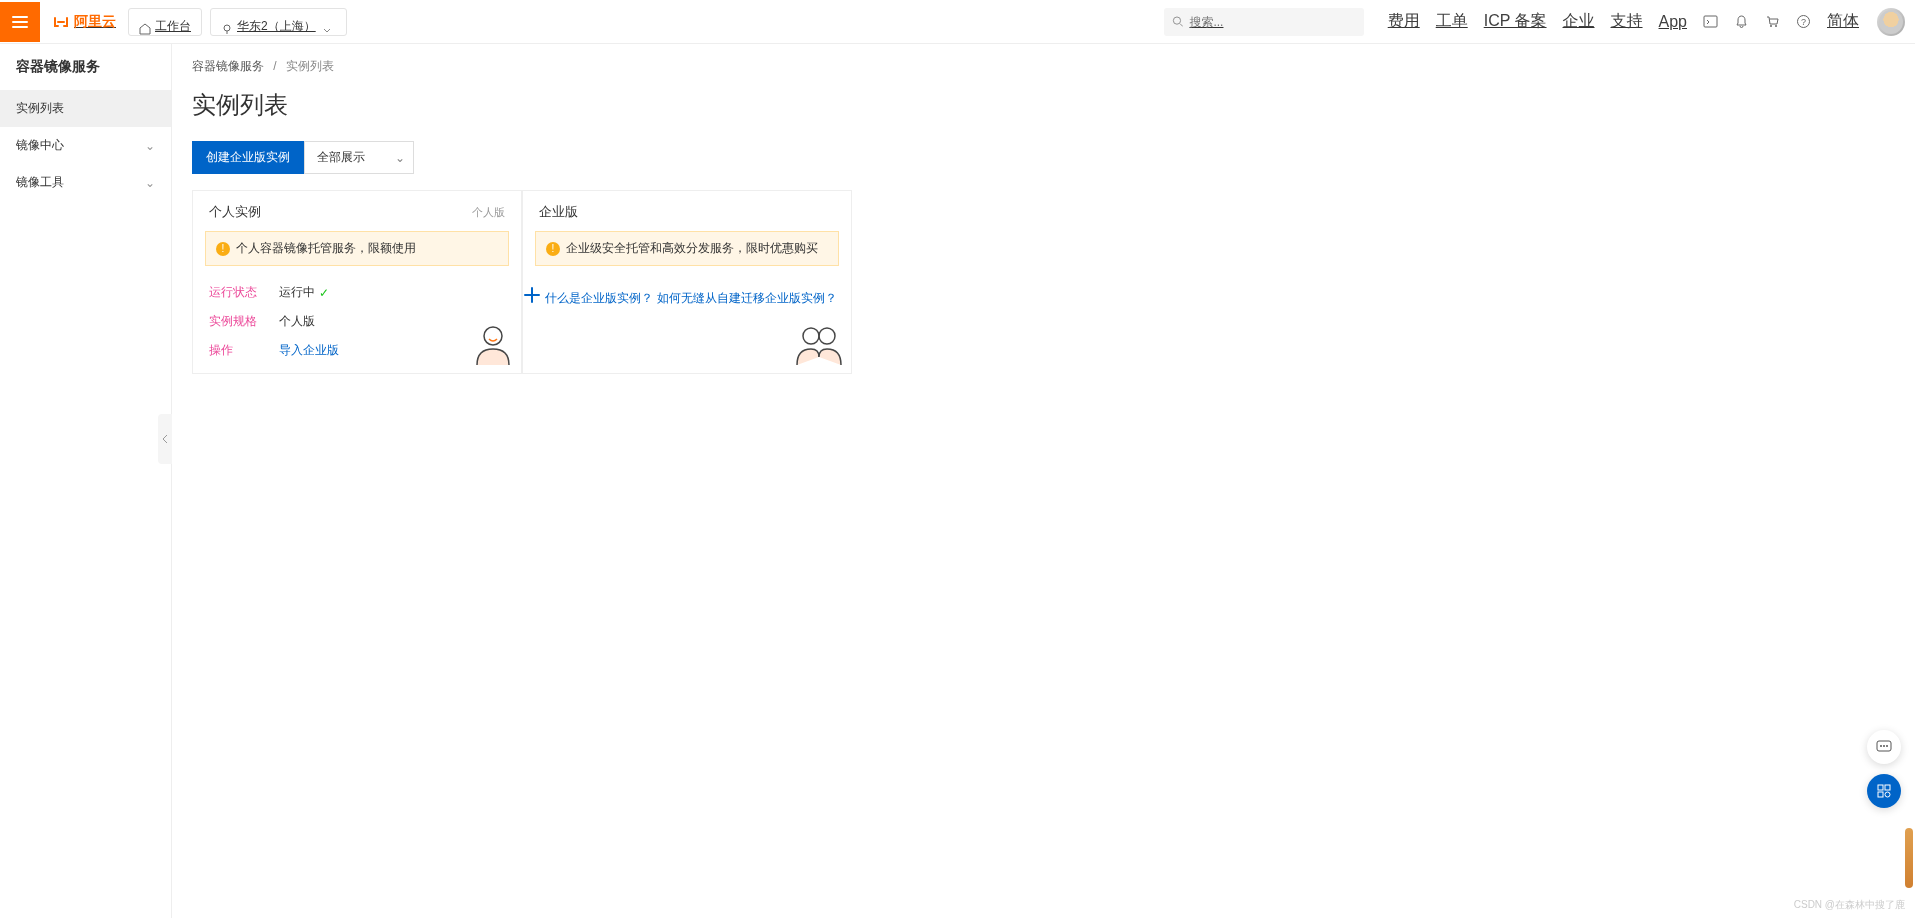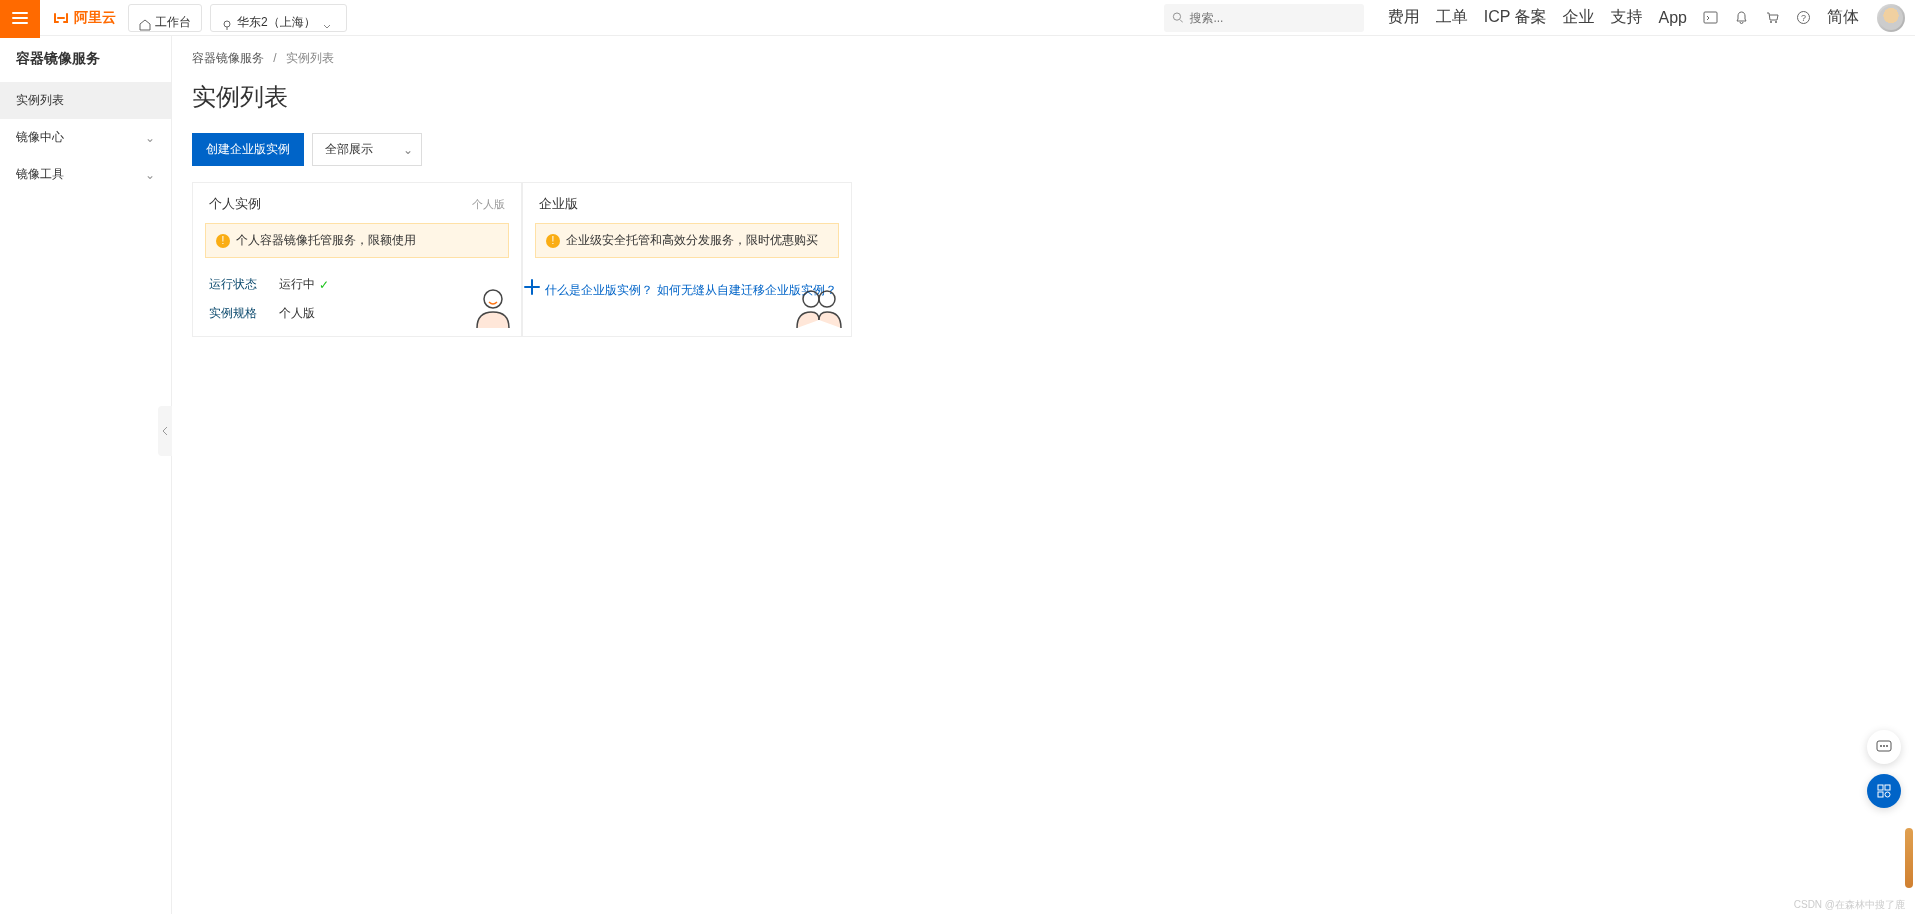--- a/index.html
+++ b/index.html
@@ -1,19 +1,19 @@
 <!DOCTYPE html>
 <html><head>
 <meta charset="utf-8">
 <style>
 * { box-sizing: border-box; margin: 0; padding: 0; }
 body { font-family: -apple-system, BlinkMacSystemFont, "Segoe UI", "PingFang SC", "Microsoft YaHei", sans-serif; font-size: 12px; color: #333; background: #fff; }
 
 
-.top-header { height: 36px; display: flex; align-items: center; border-bottom: 1px solid #eee; }
+.top-header { height: 44px; display: flex; align-items: center; border-bottom: 1px solid #eee; text-decoration: underline; }
 .hamburger { width: 40px; height: 40px; background: #ff6a00; display: flex; align-items: center; justify-content: center; cursor: pointer; }
 .hamburger svg { width: 18px; height: 18px; }
 .logo { display: flex; align-items: center; margin-left: 12px; margin-right: 12px; color: #ff6a00; font-weight: bold; font-size: 14px; }
 .logo svg { margin-right: 4px; }
 .header-btn { height: 28px; padding: 0 10px; border: 1px solid #e3e3e3; border-radius: 3px; background: #fff; display: flex; align-items: flex-end; margin-right: 8px; cursor: pointer; font-size: 12px; color: #333; }
 .header-btn svg { margin-right: 4px; }
 .spacer { flex: 1; }
 .search-box { width: 200px; height: 28px; background: #f5f5f5; border-radius: 3px; display: flex; align-items: center; padding: 0 8px; margin-right: 16px; }
 .search-box input { border: none; background: transparent; outline: none; margin-left: 6px; font-size: 12px; width: 100%; }
 .header-link { padding: 0 8px; font-size: 16px; color: #404040; cursor: pointer; }
@@ -32,37 +32,37 @@
 .sidebar-item .chev { color: #999; }
 .collapse-handle { position: absolute; right: -1px; top: 370px; width: 14px; height: 50px; background: #f5f5f5; display: flex; align-items: center; justify-content: center; cursor: pointer; border-radius: 4px 0 0 4px; color: #999;}
 
 
 .main { flex: 1; padding: 0 20px; overflow: auto; }
 .breadcrumb { padding: 14px 0; font-size: 12px; color: #888; }
 .breadcrumb .bc-link { color: #555; cursor: pointer; }
 .breadcrumb .sep { margin: 0 6px; }
 .page-title { font-size: 24px; font-weight: 500; margin-bottom: 20px; }
 
-.action-row { display: flex; gap: 8px; margin-bottom: 16px; }
+.action-row { display: flex; gap: 0; margin-bottom: 16px; }
 .btn-primary { background: #0064c8; color: #fff; border: none; padding: 8px 14px; font-size: 12px; cursor: pointer; }
 .select-box { border: 1px solid #ddd; padding: 7px 28px 7px 12px; font-size: 12px; position: relative; cursor: pointer; min-width: 110px; }
 .select-box .caret { position: absolute; right: 8px; top: 50%; transform: translateY(-50%); color: #888; }
 
 
 .cards { display: flex; }
 .card { width: 330px; border: 1px solid #eee; background: #fff; padding-bottom: 8px; position: relative; overflow: hidden;}
 .card-header { display: flex; align-items: center; justify-content: space-between; padding: 12px 16px 10px; }
 .card-title { font-size: 13px; font-weight: 500; }
 .card-tag { font-size: 11px; color: #999; }
 .alert-banner { background: #fff6e6; border: 1px solid #ffe1a6; margin: 0 12px 12px; padding: 8px 10px; font-size: 12px; display: flex; align-items: center; gap: 6px; }
 .alert-icon { width: 14px; height: 14px; border-radius: 50%; background: #faad14; display: inline-flex; align-items: center; justify-content: center; color: #fff; font-size: 10px; flex-shrink: 0;}
 
 .info-grid { padding: 0 16px; }
 .info-row { display: flex; padding: 6px 0; font-size: 12px; }
-.info-label { width: 70px; color: #0c4a6e; font-family: Liberation Serif, serif; }
+.info-label { width: 70px; color: #ec4899; font-family: Liberation Serif, serif; }
 .info-value { color: #333; display: flex; align-items: center; gap: 4px;}
 .info-link { color: #0064c8; cursor: pointer; }
 .check { color: #1ec41e; }
 
 .card-deco { position: absolute; right: 6px; bottom: 6px; opacity:0.9; }
 
 .enterprise-body { display: flex; align-items: center; padding: 8px 0 18px; gap: 4px; text-align: right; }
 .plus-icon { color: #0064c8; font-size: 20px; cursor: pointer; margin-bottom: 2px;}
 .ent-link { color: #0064c8; font-size: 12px; cursor: pointer; line-height: 1.8; }
 
@@ -203,20 +203,24 @@
             <span class="info-label">运行状态</span>
             <span class="info-value">
               <span>运行中</span>
               <span class="check">✓</span>
             </span>
           </div>
           <div class="info-row">
             <span class="info-label">实例规格</span>
             <span class="info-value">个人版</span>
           </div>
+          <div class="info-row">
+            <span class="info-label">操作</span>
+            <span class="info-value info-link">导入企业版</span>
+          </div>
         </div>
         <svg class="card-deco" width="44" height="44" viewBox="0 0 44 44">
           <circle cx="22" cy="13" r="9" stroke="#333" stroke-width="1.5" fill="none"></circle>
           <path d="M18 16 Q22 20 26 16" stroke="#ff6a00" stroke-width="1.5" fill="none"></path>
           <path d="M6 42 Q6 26 22 26 Q38 26 38 42" stroke="#333" stroke-width="1.5" fill="#ffe5d5"></path>
         </svg>
       </div>
 
       <div class="card">
         <div class="card-header">

